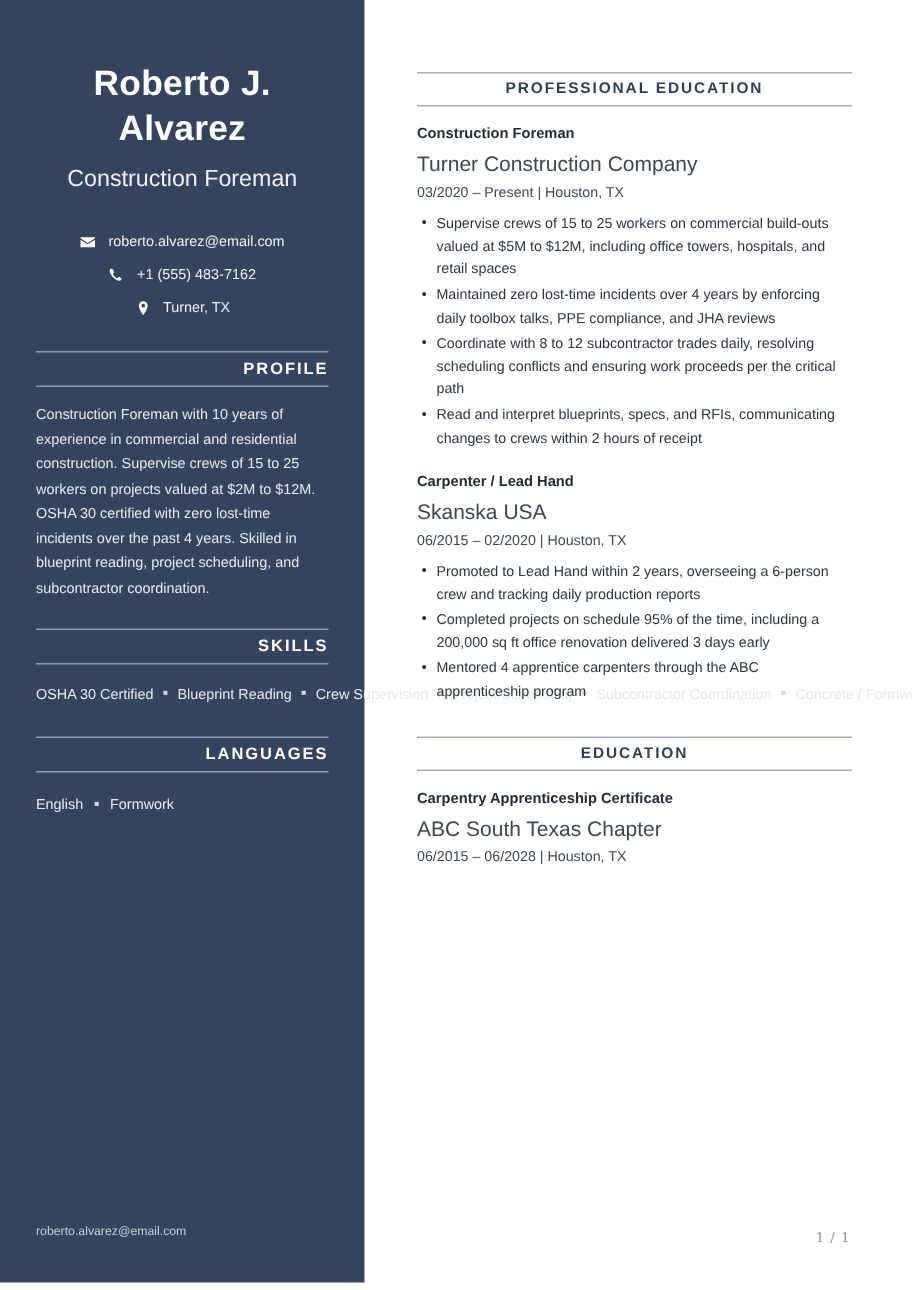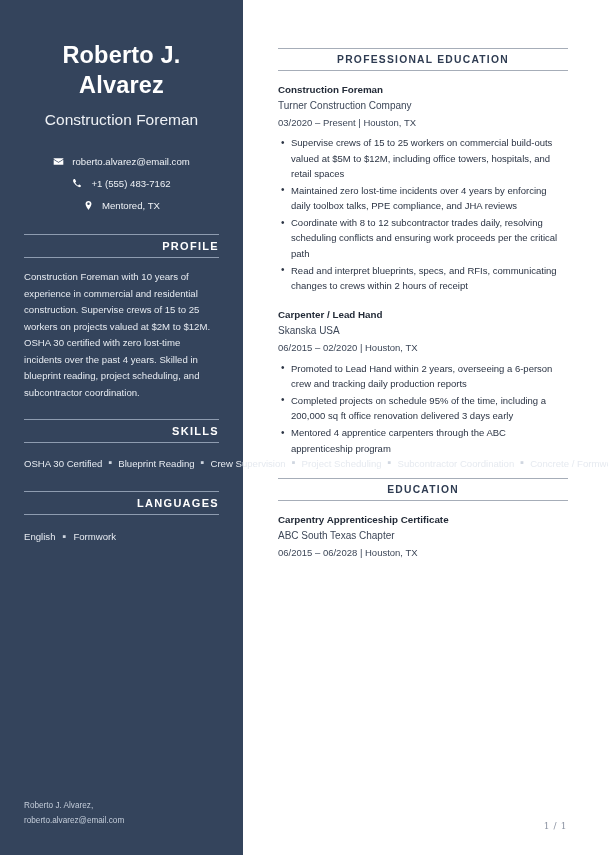--- a/index.html
+++ b/index.html
@@ -154,21 +154,21 @@
 
   .entry { margin-top: 12px; }
   .entry + .entry { margin-top: 15px; }
   .e-title {
     font-size: 9.8px;
     font-weight: bold;
     color: #232b38;
     line-height: 1.5;
   }
   .e-org {
-    font-size: 10px;
+    font-size: 14px;
     color: #3d4758;
     line-height: 1.62;
   }
   .e-meta {
     font-size: 9.5px;
     color: #3d4758;
     line-height: 1.72;
     margin-top: 1px;
   }
   .bullets {
@@ -232,42 +232,41 @@
         </span>
         <span>+1 (555) 483-7162</span>
       </div>
 
       <div class="contact-row">
         <span class="ico">
           <svg viewBox="0 0 16 16" width="11" height="11" fill="currentColor">
             <path d="M8 1.3c-2.4 0-4.3 1.9-4.3 4.3 0 3.2 4.3 9.1 4.3 9.1s4.3-5.9 4.3-9.1c0-2.4-1.9-4.3-4.3-4.3zm0 6a1.8 1.8 0 1 1 0-3.6 1.8 1.8 0 0 1 0 3.6z"></path>
           </svg>
         </span>
-        <span>Mentored, TX</span>
+        <span>Turner, TX</span>
       </div>
 
     </div>
 
     <section class="sec">
       <div class="sec-head">PROFILE</div>
       <p class="profile-text">Construction Foreman with 10 years of experience in commercial and residential construction. Supervise crews of 15 to 25 workers on projects valued at $2M to $12M. OSHA 30 certified with zero lost-time incidents over the past 4 years. Skilled in blueprint reading, project scheduling, and subcontractor coordination.</p>
     </section>
 
     <section class="sec">
       <div class="sec-head">SKILLS</div>
       <div class="skills" id="skills-list"><span class="sk">OSHA 30 Certified</span><span class="sep">▪</span><span class="sk">Blueprint Reading</span><span class="sep">▪</span><span class="sk">Crew Supervision</span><span class="sep">▪</span><span class="sk">Project Scheduling</span><span class="sep">▪</span><span class="sk">Subcontractor Coordination</span><span class="sep">▪</span><span class="sk">Concrete / Formwork</span></div>
     </section>
 
     <section class="sec">
       <div class="sec-head">LANGUAGES</div>
       <div class="languages" id="languages-list"><span>English</span><span class="sep">▪</span><span>Formwork</span></div>
     </section>
 
     <div class="side-footer">
-      <div>Roberto J. Alvarez,</div>
       <div>roberto.alvarez@email.com</div>
     </div>
 
   </aside>
 
   <main class="main">
 
     <section class="m-sec">
       <div class="m-sec-head">PROFESSIONAL EDUCATION</div>
       <div id="experience-entries">

